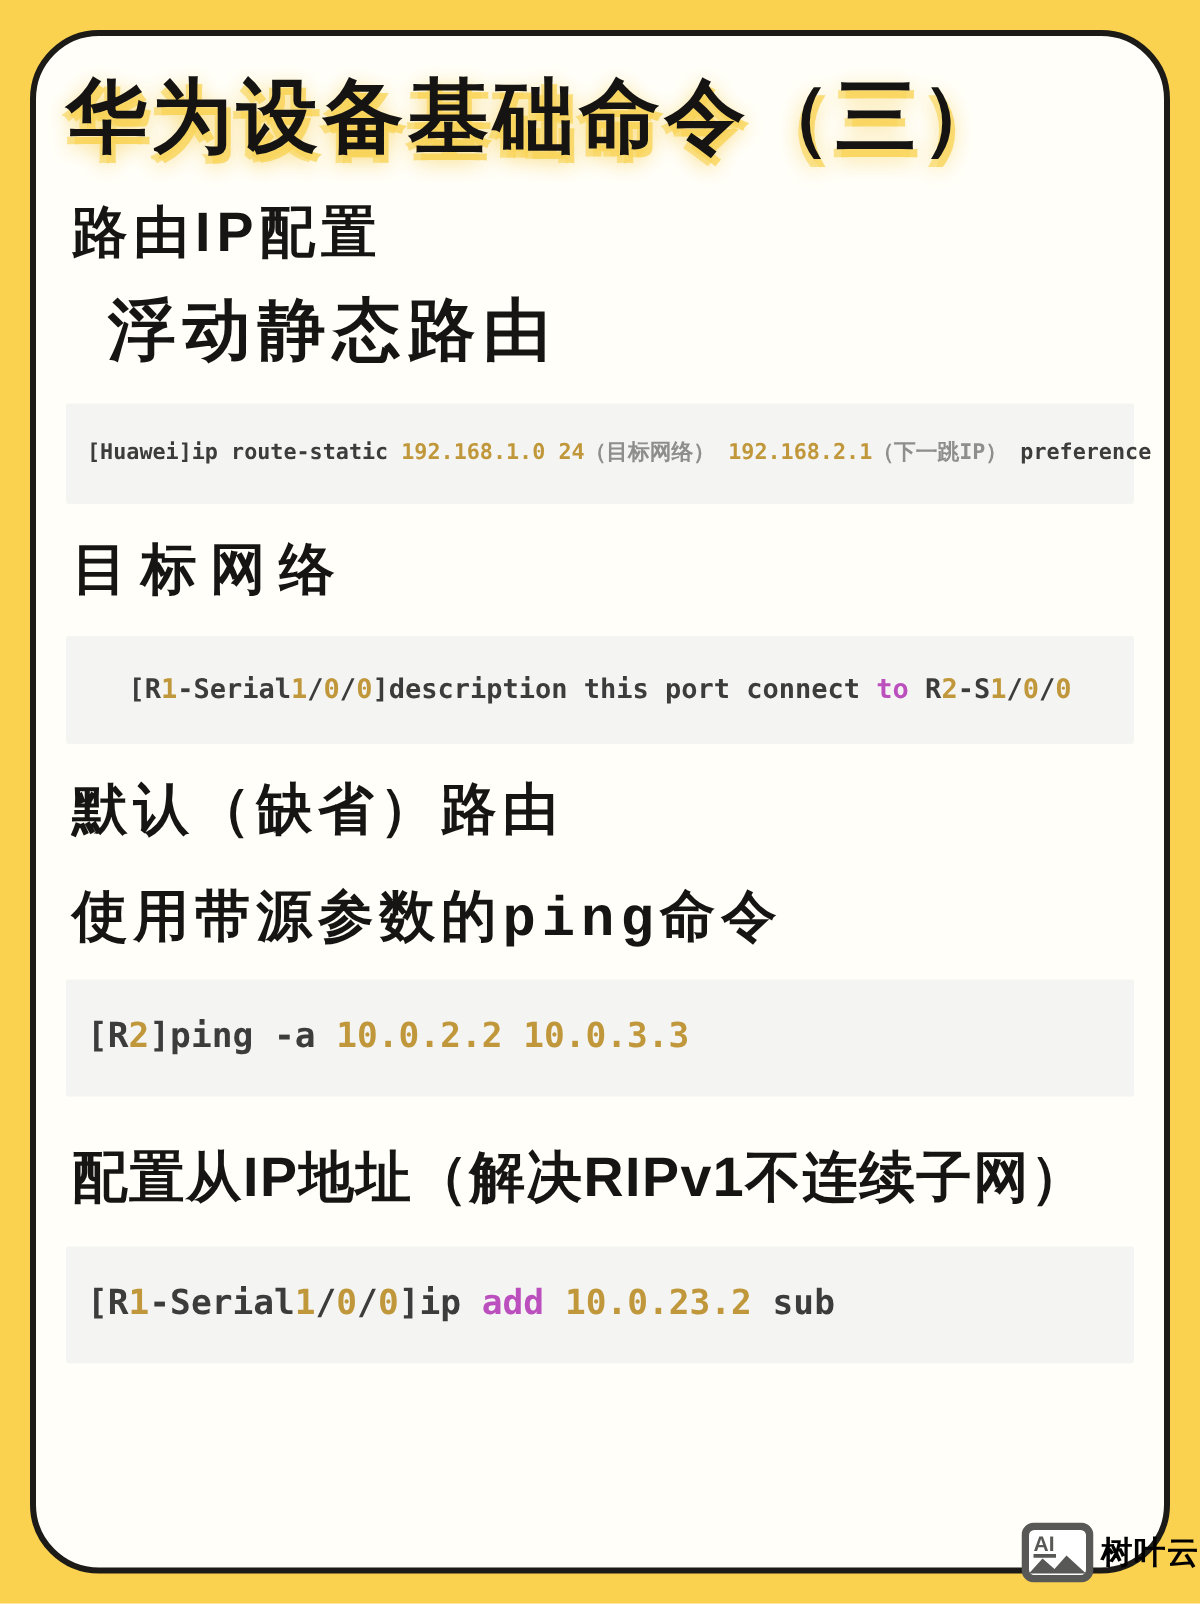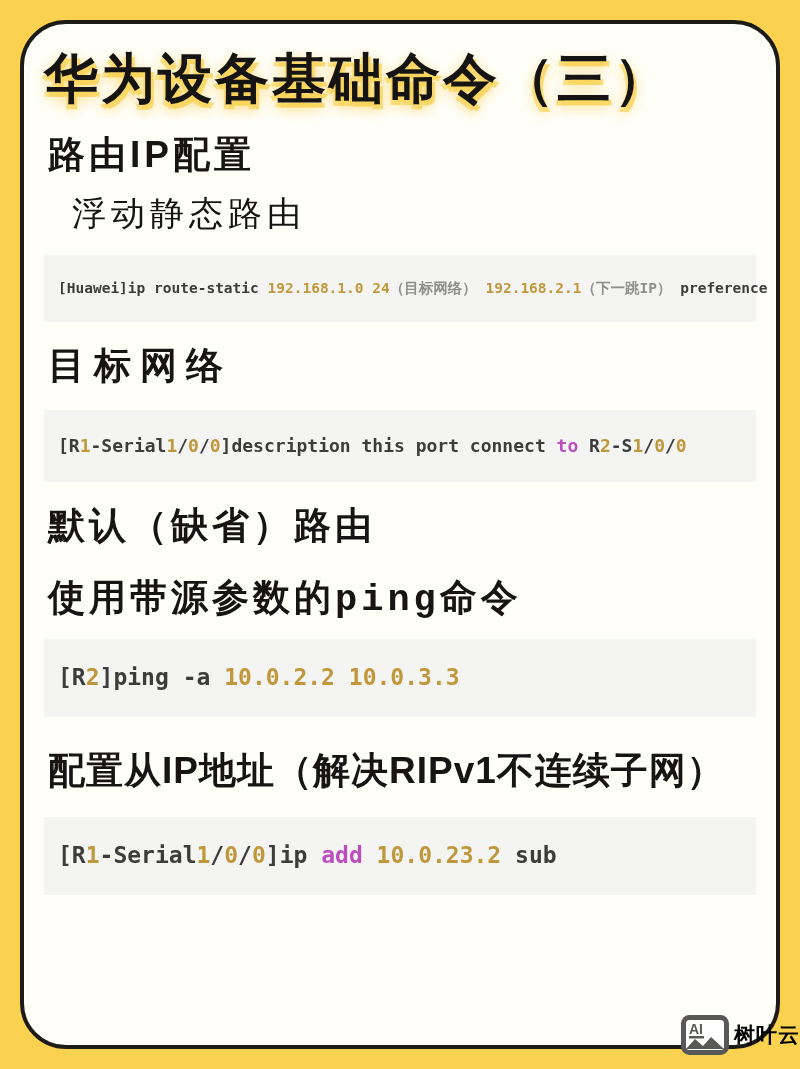--- a/index.html
+++ b/index.html
@@ -35,40 +35,40 @@
   .h2 {
     font-size: 37px;
     font-weight: 900;
     color: #161513;
     letter-spacing: 4px;
     line-height: 1.3;
     margin: 16px 0 0 4px;
     white-space: nowrap;
   }
   .h3 {
-    font-size: 34px;
-    font-weight: 400;
+    font-size: 45px;
+    font-weight: 700;
     color: #161513;
     letter-spacing: 5px;
     line-height: 1.3;
     margin: 12px 0 0 28px;
     white-space: nowrap;
   }
   .code {
     background: #F4F4F2;
     border-radius: 2px;
     margin: 18px 0 0 0;
     padding: 24px 14px;
     font-family: "DejaVu Sans Mono", "Liberation Mono", monospace;
     font-weight: bold;
     white-space: nowrap;
     line-height: 1.3;
   }
   .code-xs { font-size: 14.5px; }
-  .code-sm { font-size: 18px;   }
+  .code-sm { font-size: 18px; text-align: center;   }
   .code-lg { font-size: 23px;   }
   .tok-plain   { color: #3C3C3C; }
   .tok-num     { color: #C0983B; }
   .tok-comment { color: #8E8E8C; }
   .tok-keyword { color: #BB4FBE; }
   
   .gap-a { margin-top: 20px; }
   .gap-b { margin-top: 20px; }
   .gap-c { margin-top: 26px; font-family: Liberation Mono, monospace; }
   .gap-d { margin-top: 15px; }

